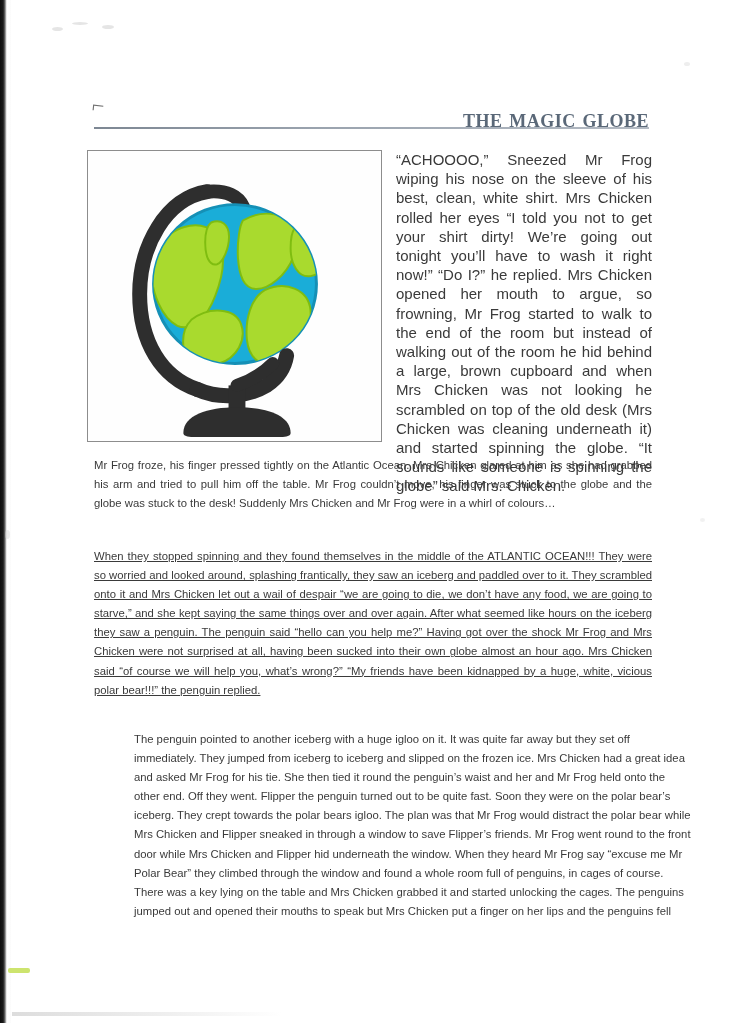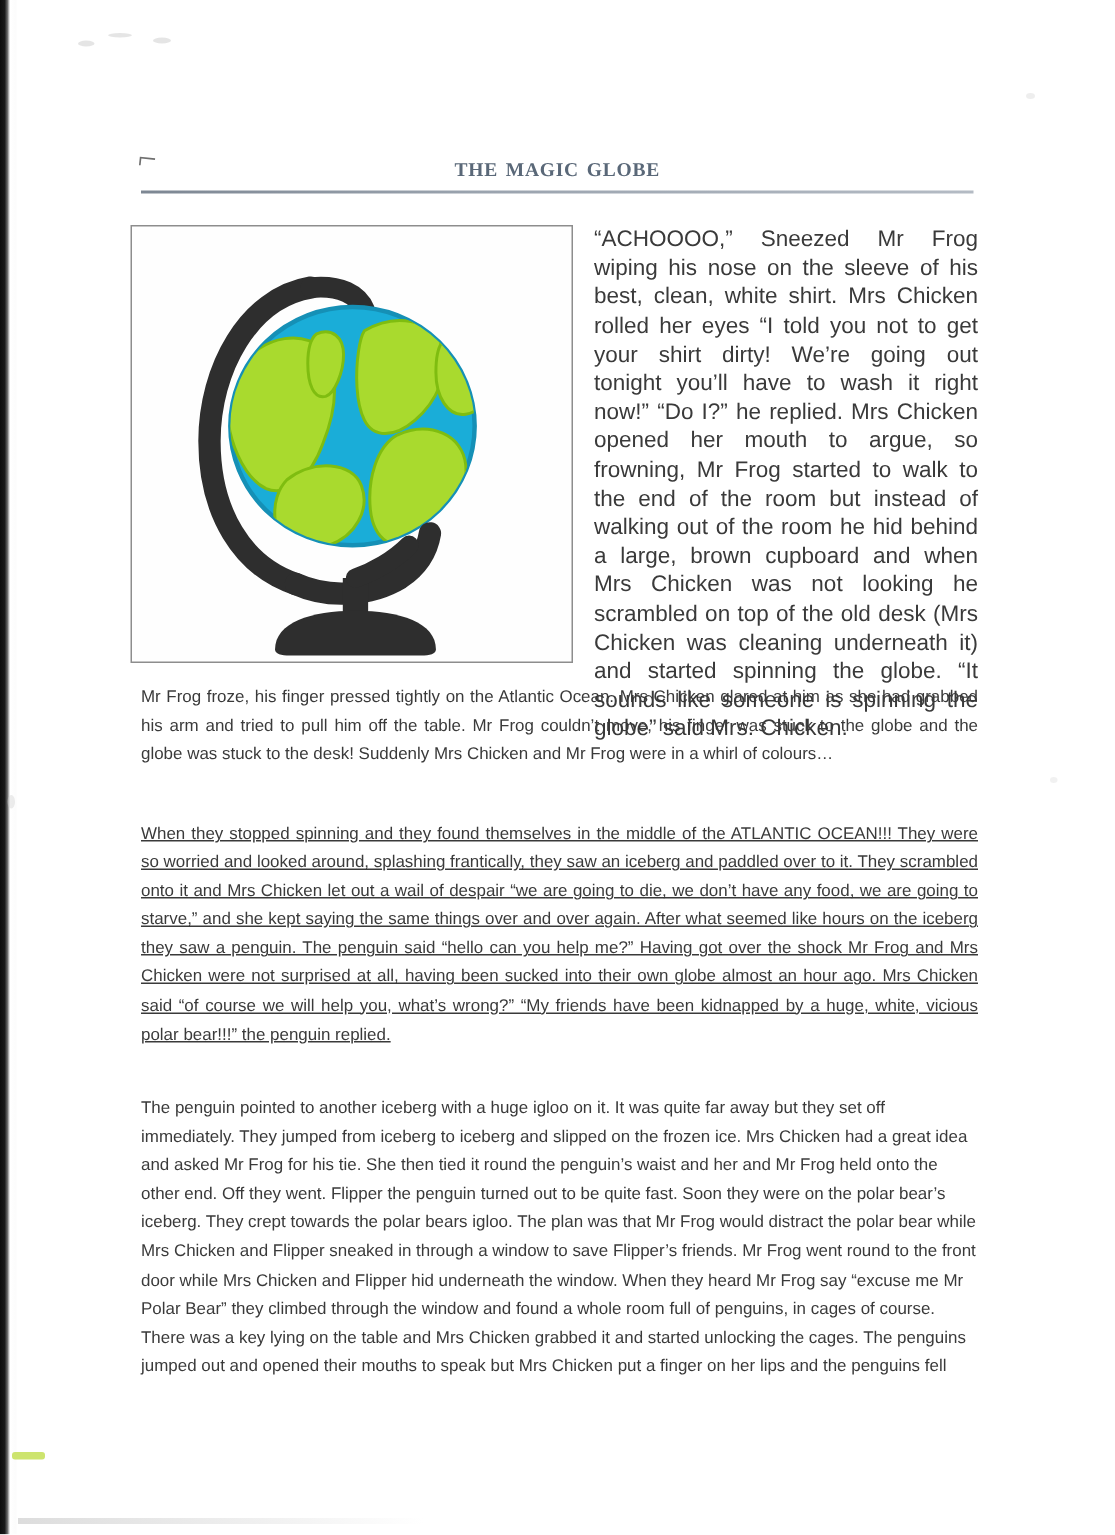--- a/index.html
+++ b/index.html
@@ -63,24 +63,24 @@
     opacity: .85;
     border-radius: 2px;
   }
 
   
   #title {
     position: absolute;
     left: 94px;
     top: 88px;
     width: 555px;
-    text-align: center;
+    text-align: right;
     font-family: "Liberation Serif", serif;
     font-weight: bold;
-    font-size: 19px;
+    font-size: 25px;
     letter-spacing: .5px;
     color: #5a6878;
     font-variant: small-caps;
     text-transform: lowercase;
   }
   #title-rule {
     position: absolute;
     left: 94px;
     top: 127px;
     width: 555px;
@@ -118,21 +118,21 @@
     position: absolute;
     left: 94px;
     width: 558px;
     font-family: "Liberation Sans", sans-serif;
     font-size: 11.3px;
     line-height: 19.1px;
     color: #3a3a3a;
     text-align: justify;
     text-justify: inter-word;
   }
-  .body-para:last-of-type { text-align: left; }
+  .body-para:last-of-type { text-align: left; margin-left: 40px; }
   #para2 { top: 456px; }
   #para3 { top: 547px; text-decoration: underline; }
   #para4 { top: 730px; }
 </style>
 </head>
 <body>
 
 <div id="page">
 
   <div class="scan-edge-left"></div>

